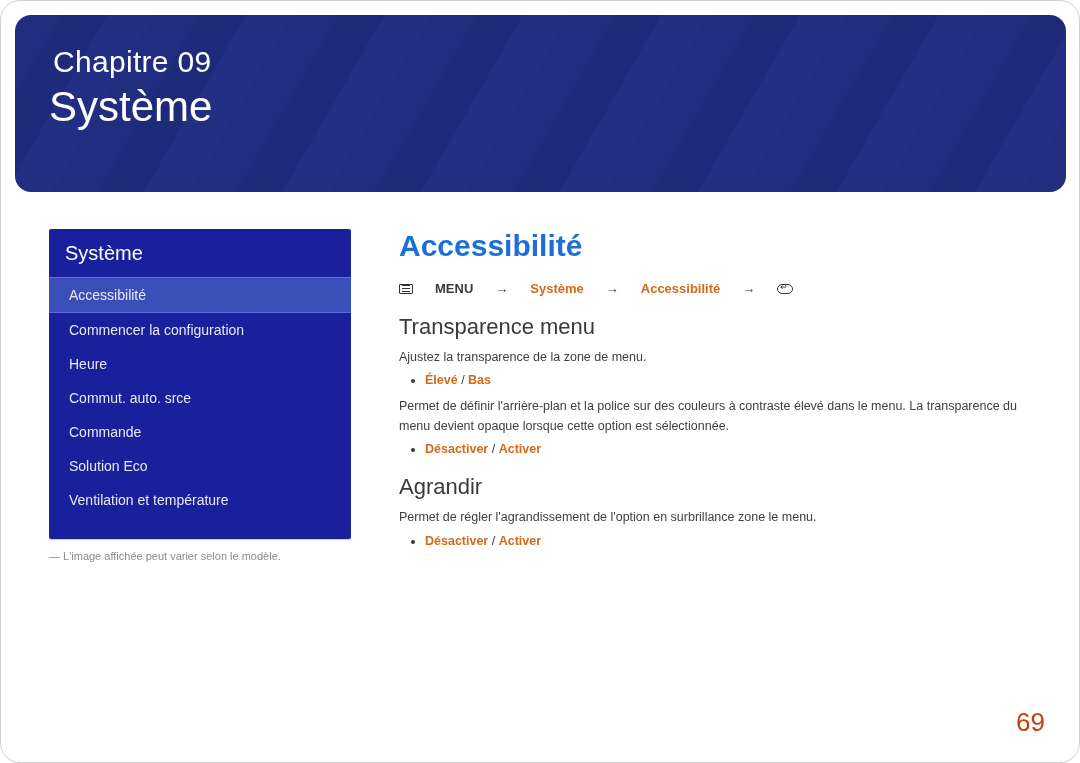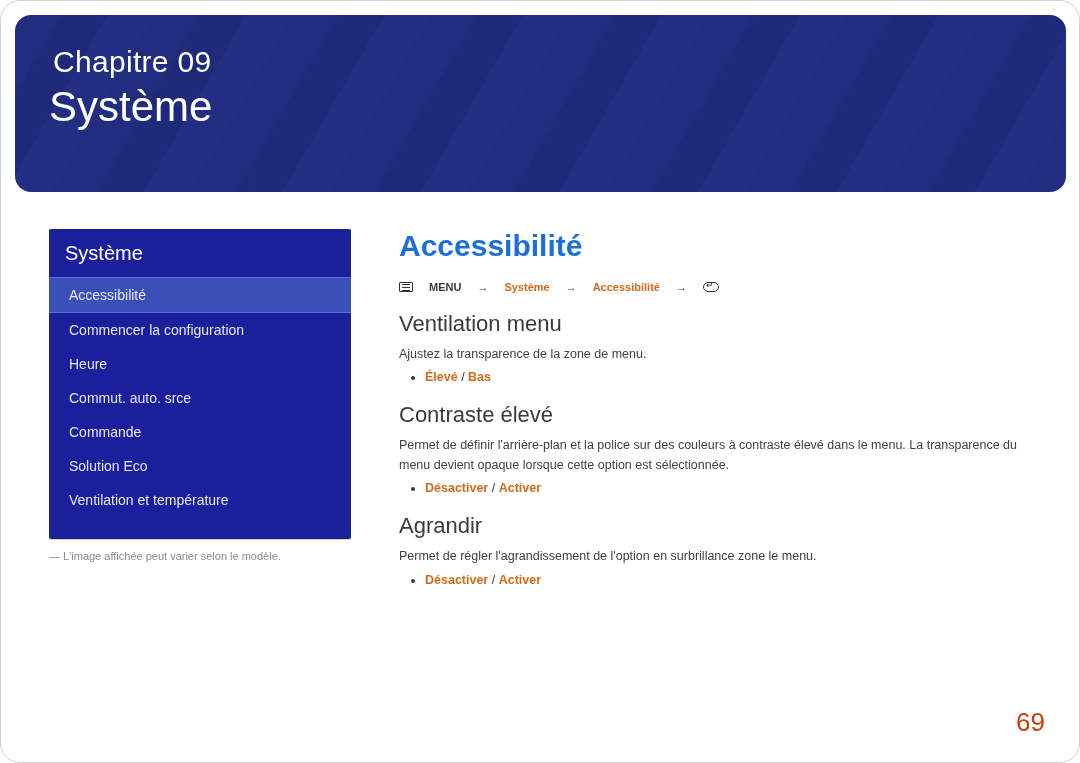--- a/index.html
+++ b/index.html
@@ -122,25 +122,25 @@
     margin: 6px 0 10px 0;
     padding-left: 26px;
     font-size: 12.5px;
   }
   ul.opts li {
     list-style: disc;
     color: #3a3a3a;
   }
   .orange { color: #d26a1a; font-weight: 600; }
   .breadcrumb {
-    font-size: 11px;
+    font-size: 13px;
     margin: 0 0 4px 0;
     display: flex;
     align-items: center;
-    gap: 16px;
+    gap: 22px;
     flex-wrap: wrap;
   }
   .breadcrumb .label { font-weight: 700; }
   .breadcrumb .sep { color: #333; }
   .icon-menu {
     display: inline-flex;
     width: 14px; height: 10px;
     border: 1px solid #333;
     border-radius: 1px;
     align-items: center;
@@ -211,29 +211,28 @@
         <span class="icon-menu"></span>
         <span class="label">MENU</span>
         <span class="sep">→</span>
         <span class="orange">Système</span>
         <span class="sep">→</span>
         <span class="orange">Accessibilité</span>
         <span class="sep">→</span>
         <span class="icon-enter"></span>
       </div>
 
-      <h2 class="sub">Ventilation menu</h2>
+      <h2 class="sub">Transparence menu</h2>
       <p class="body">Ajustez la transparence de la zone de menu.</p>
       <ul class="opts">
         <li>
           <span class="orange">Élevé</span><span> / </span><span class="orange">Bas</span>
         </li>
       </ul>
 
-      <h2 class="sub">Contraste élevé</h2>
       <p class="body">Permet de définir l'arrière-plan et la police sur des couleurs à contraste élevé dans le menu. La transparence du menu devient opaque lorsque cette option est sélectionnée.</p>
       <ul class="opts">
         <li>
           <span class="orange">Désactiver</span><span> / </span><span class="orange">Activer</span>
         </li>
       </ul>
 
       <h2 class="sub">Agrandir</h2>
       <p class="body">Permet de régler l'agrandissement de l'option en surbrillance zone le menu.</p>
       <ul class="opts">

